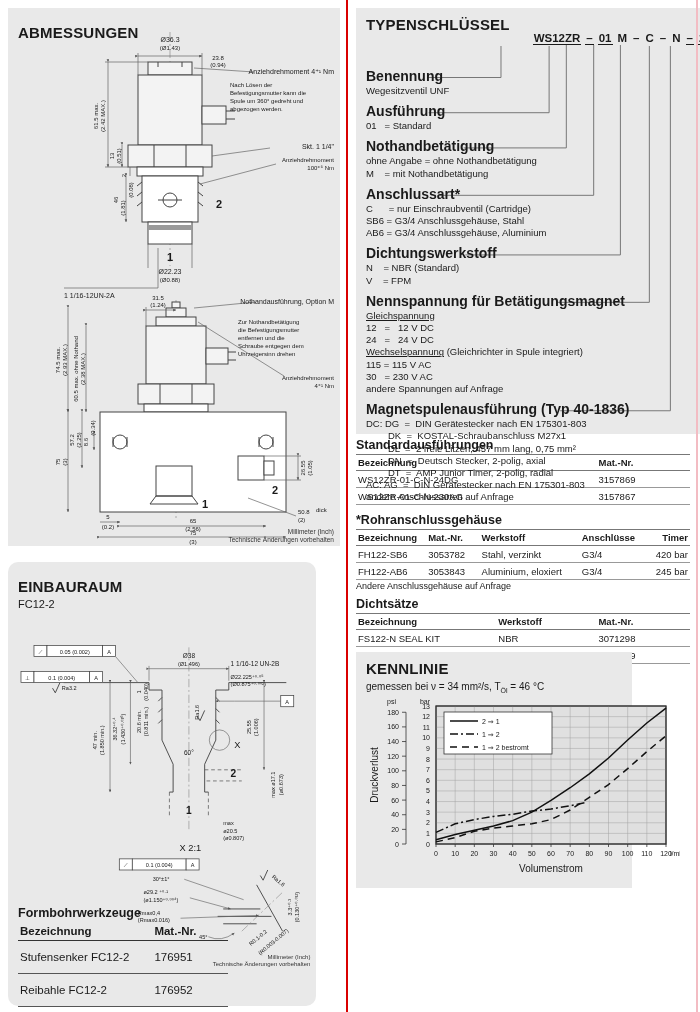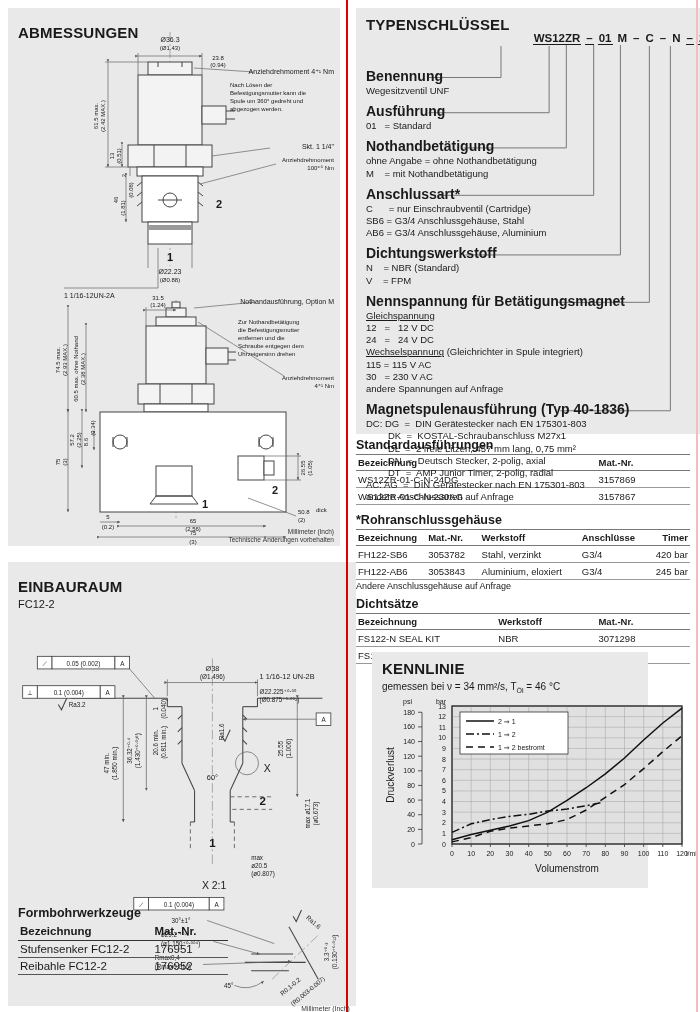--- a/index.html
+++ b/index.html
@@ -27,41 +27,41 @@
   
   #tables-block{position:absolute;left:356px;top:438px;width:334px;}
   .t-title{font-size:12.5px;font-weight:bold;margin:0 0 2px 0;}
   .t-note{font-size:9px;margin:1px 0 6px 0;}
   table.dt{width:100%;border-collapse:collapse;margin-bottom:8px;}
   table.dt th{font-size:9.5px;font-weight:bold;text-align:left;border-top:1px solid #777;
               border-bottom:1px solid #777;padding:2px 2px;}
   table.dt td{font-size:9.5px;padding:2.5px 2px;border-bottom:1px solid #999;}
   .right-last th:last-child,.right-last td:last-child{text-align:right;}
   table.dt.big th{font-size:11.5px;border-top:none;border-bottom:1.5px solid #333;padding:3px 2px;}
-  table.dt.big td{font-size:11.5px;border-bottom:1px solid #555;padding:2px 2px;}
+  table.dt.big td{font-size:11.5px;border-bottom:1px solid #555;padding:10px 2px;}
   
   #abm-panel{left:8px;top:8px;width:332px;height:538px;}
-  #ein-panel{left:8px;top:562px;width:348px;height:444px;}
+  #ein-panel{left:8px;top:562px;width:308px;height:444px;border-radius:10px;}
   .panel-title{position:absolute;left:10px;top:8px;z-index:3;margin-top:8px;}
   svg.draw{position:absolute;inset:0;z-index:1;}
   svg text{font-family:"Liberation Sans","DejaVu Sans",sans-serif;fill:#1a1a1a;}
   .ln{stroke:#444;stroke-width:1;fill:none;}
   .lnf{stroke:#444;stroke-width:1;fill:#f3f3f3;}
   .lnw{stroke:#444;stroke-width:1;fill:#fff;}
   .cl{stroke:#909090;stroke-width:0.7;fill:none;stroke-dasharray:9 3 2 3;}
   .dim{stroke:#666;stroke-width:0.7;fill:none;}
   .dsh{stroke:#555;stroke-width:0.8;fill:none;stroke-dasharray:4 3;}
   .dl{font-size:7px;}
   .dls{font-size:6px;}
   .dlb{font-size:11px;font-weight:bold;}
   .gdt{stroke:#444;stroke-width:0.8;fill:#fff;}
   .ft{font-size:6.5px;fill:#333;}
   #formbohr-wrap{position:absolute;left:10px;top:344px;width:210px;z-index:3;}
   
-  #kl-panel{left:356px;top:652px;width:276px;height:236px;margin-left:16px;}
+  #kl-panel{left:356px;top:652px;width:276px;height:236px;}
   #kl-inner{padding:8px 10px;}
   #kl-sub{font-size:10px;margin-top:4px;}
   #kl-sub sub{font-size:7px;}
   #kennlinie-chart{display:block;margin-top:2px;}
   .grid{stroke:#a2a2a2;stroke-width:0.5;}
   .frame{stroke:#333;stroke-width:1;fill:#e0e0e0;}
   .tick{stroke:#333;stroke-width:0.8;}
   .tkl{font-size:7px;}
   .axl{font-size:10px;}
 </style>

